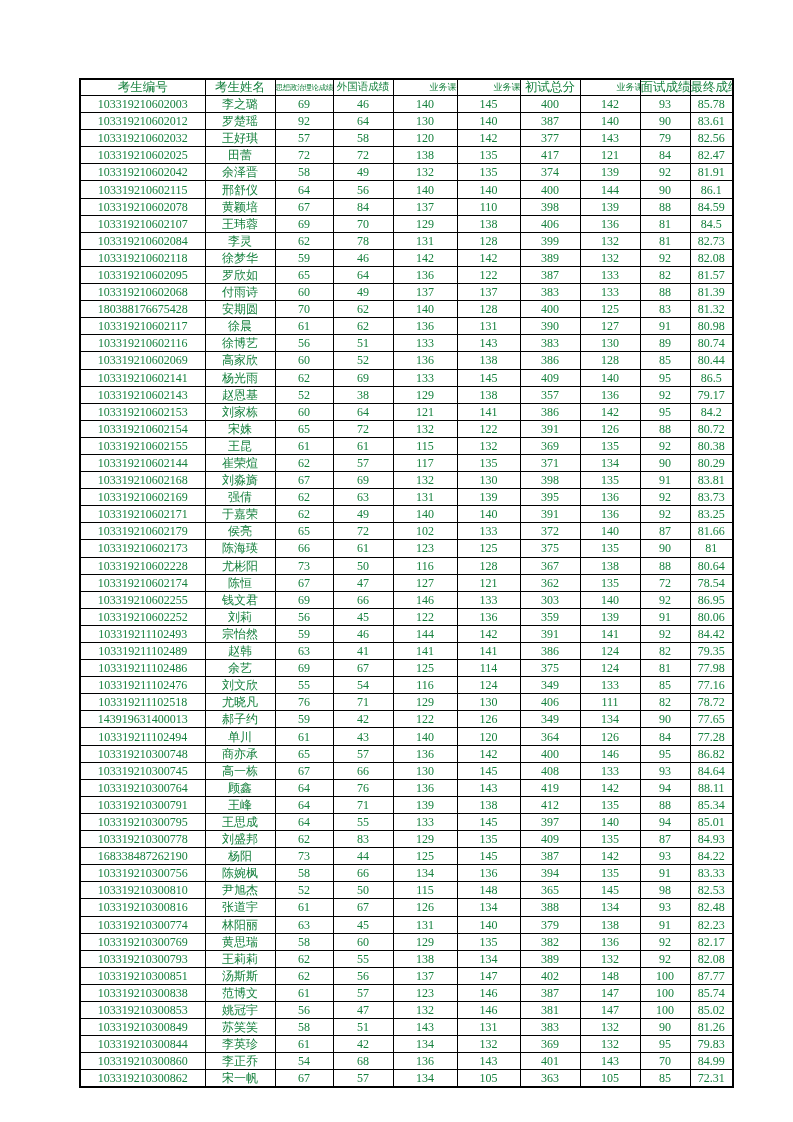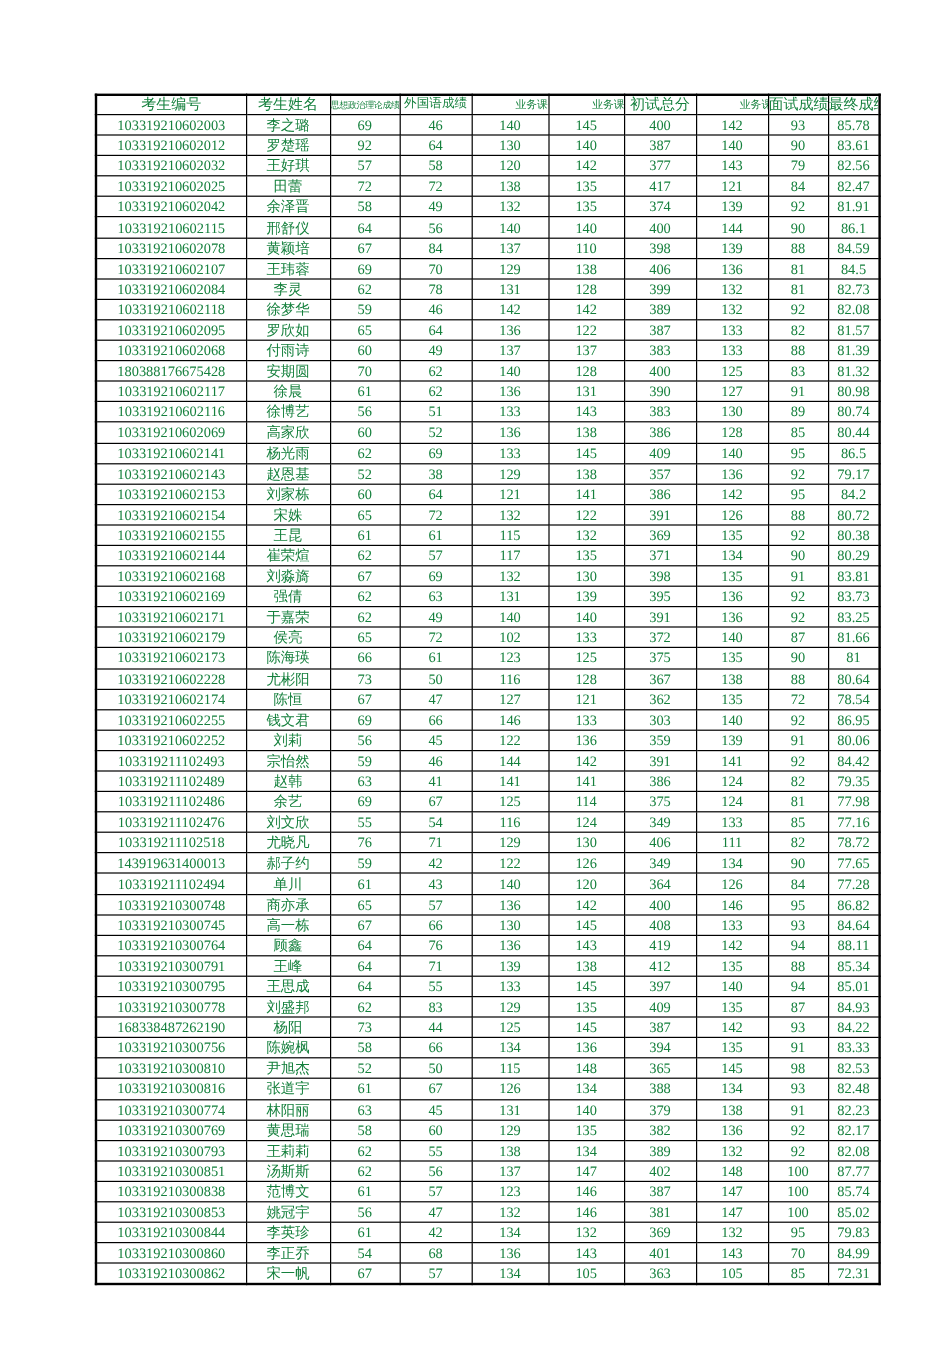--- a/index.html
+++ b/index.html
@@ -726,20 +726,32 @@
             <td>56</td>
             <td>47</td>
             <td>132</td>
             <td>146</td>
             <td>381</td>
             <td>147</td>
             <td>100</td>
             <td>85.02</td>
           </tr>
           <tr>
+            <td>103319210300849</td>
+            <td>苏笑笑</td>
+            <td>58</td>
+            <td>51</td>
+            <td>143</td>
+            <td>131</td>
+            <td>383</td>
+            <td>132</td>
+            <td>90</td>
+            <td>81.26</td>
+          </tr>
+          <tr>
             <td>103319210300844</td>
             <td>李英珍</td>
             <td>61</td>
             <td>42</td>
             <td>134</td>
             <td>132</td>
             <td>369</td>
             <td>132</td>
             <td>95</td>
             <td>79.83</td>

